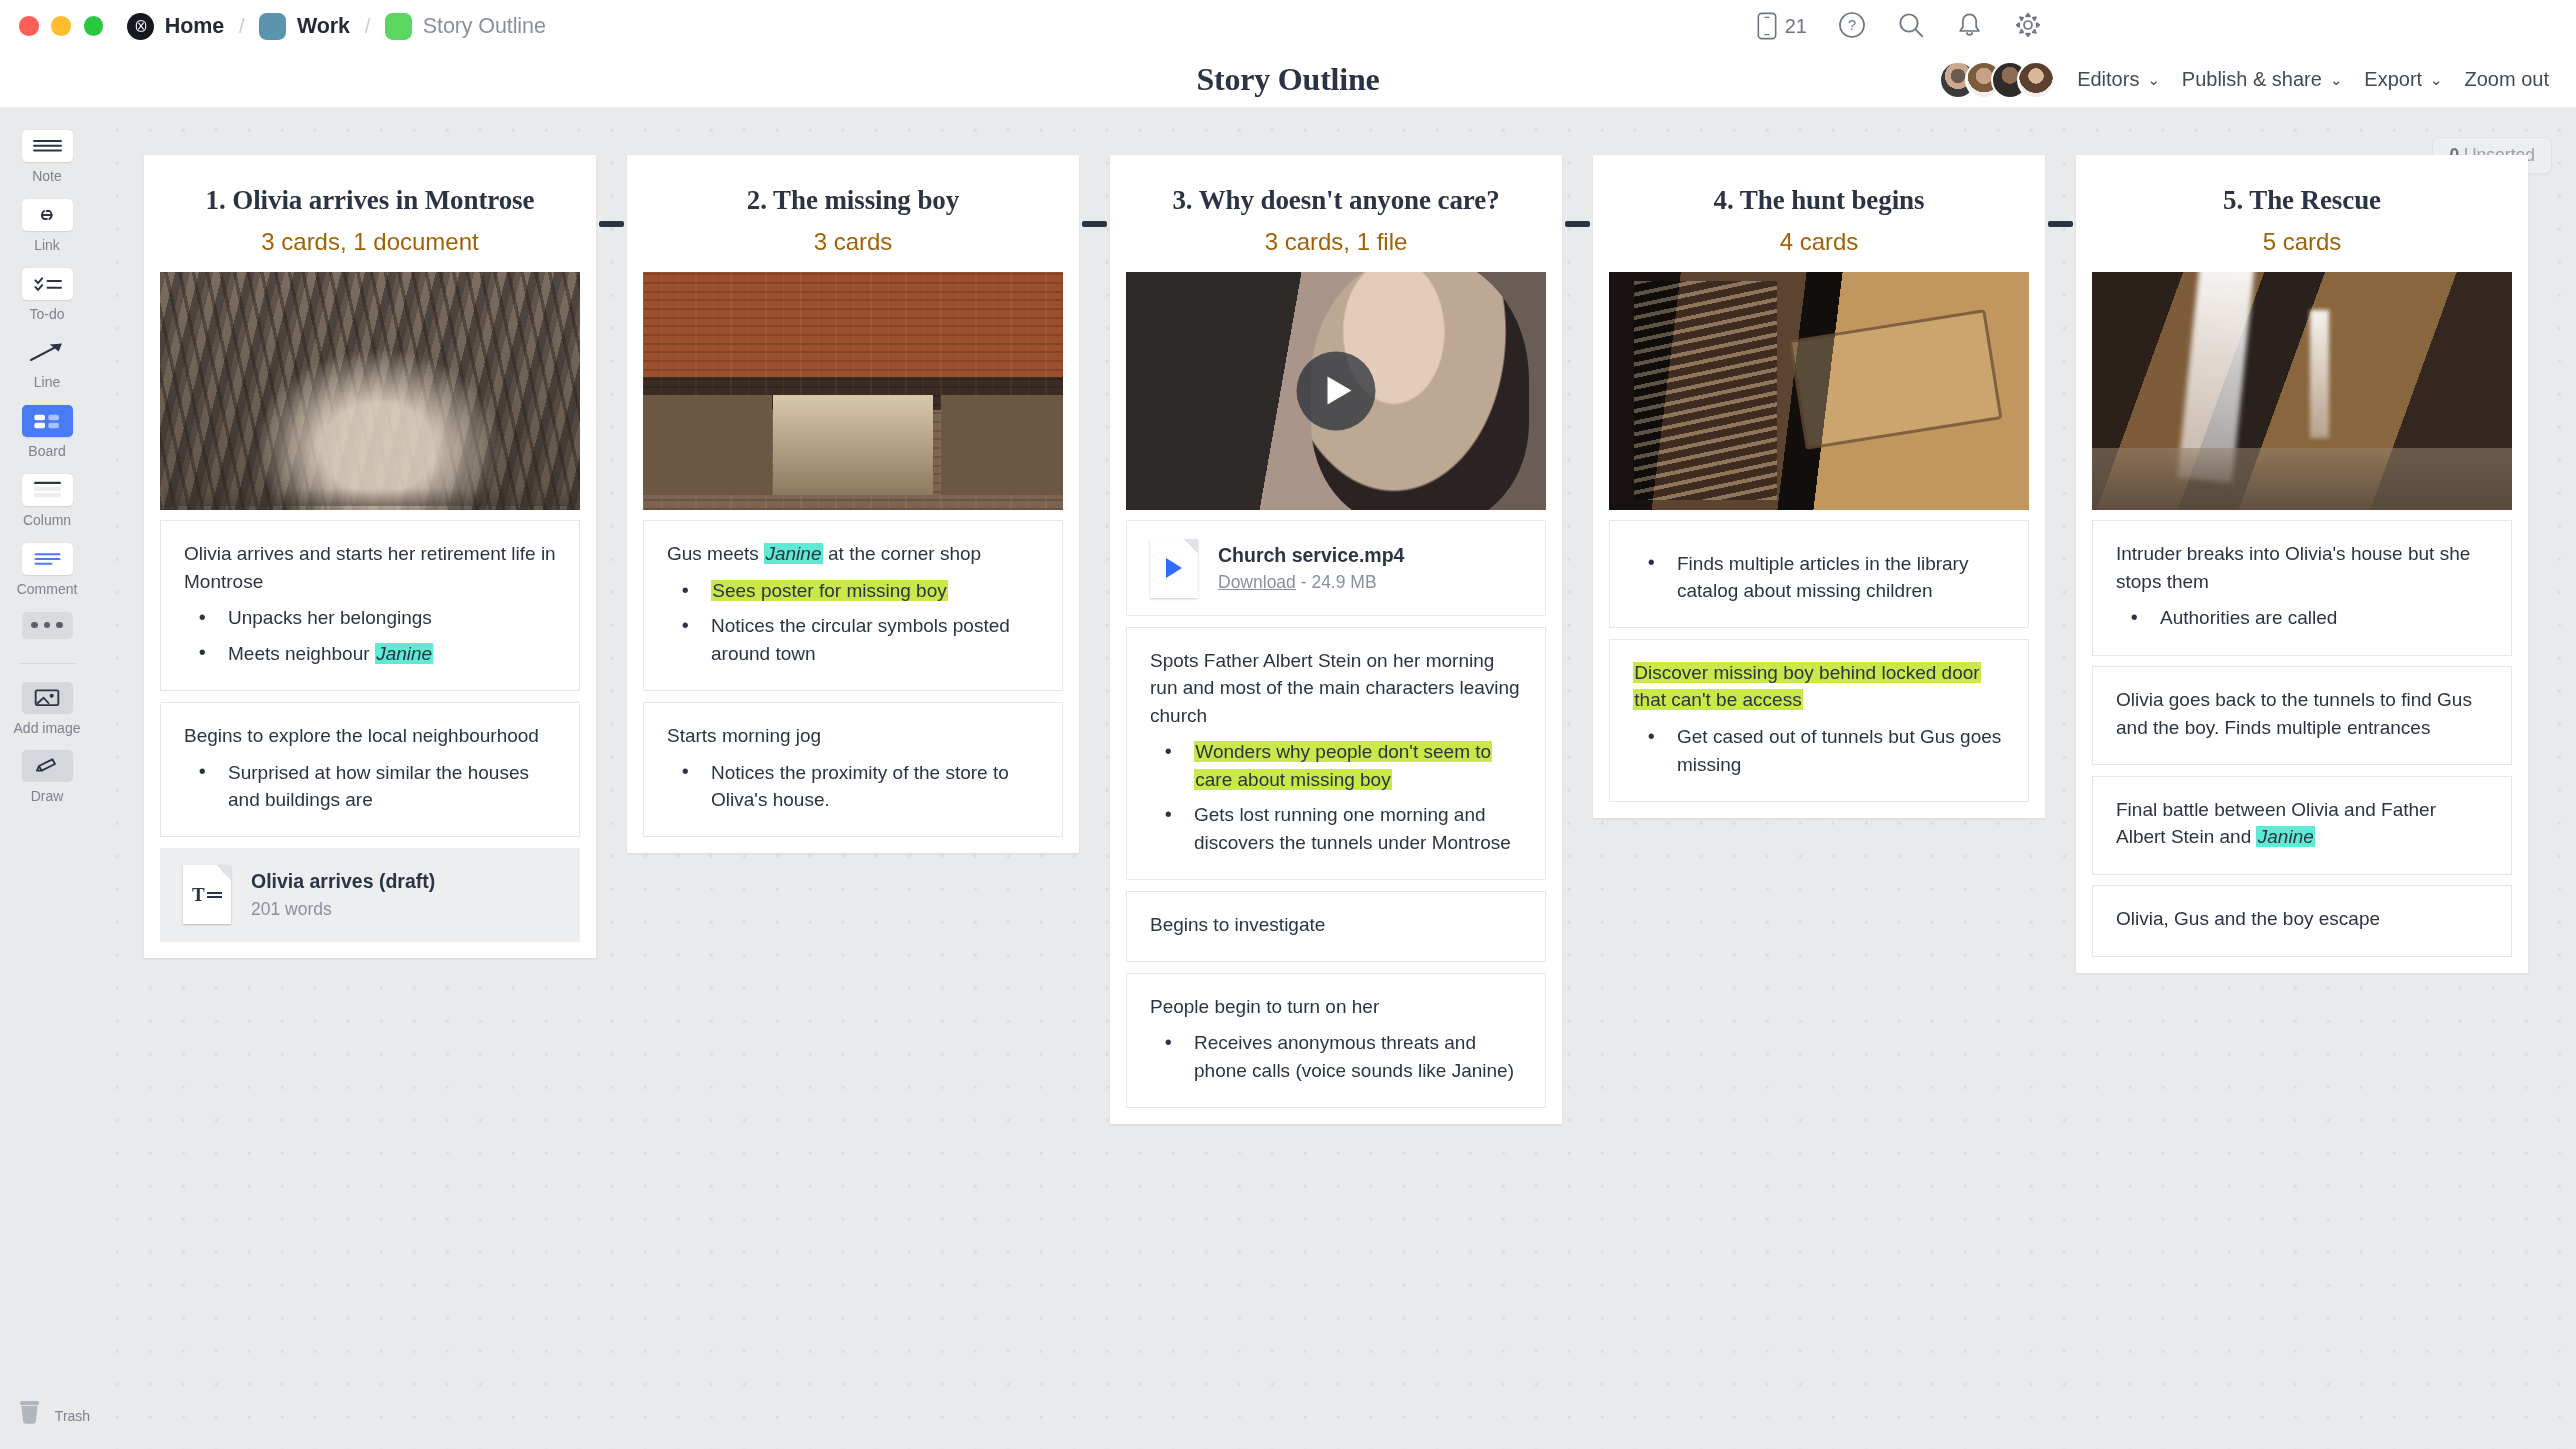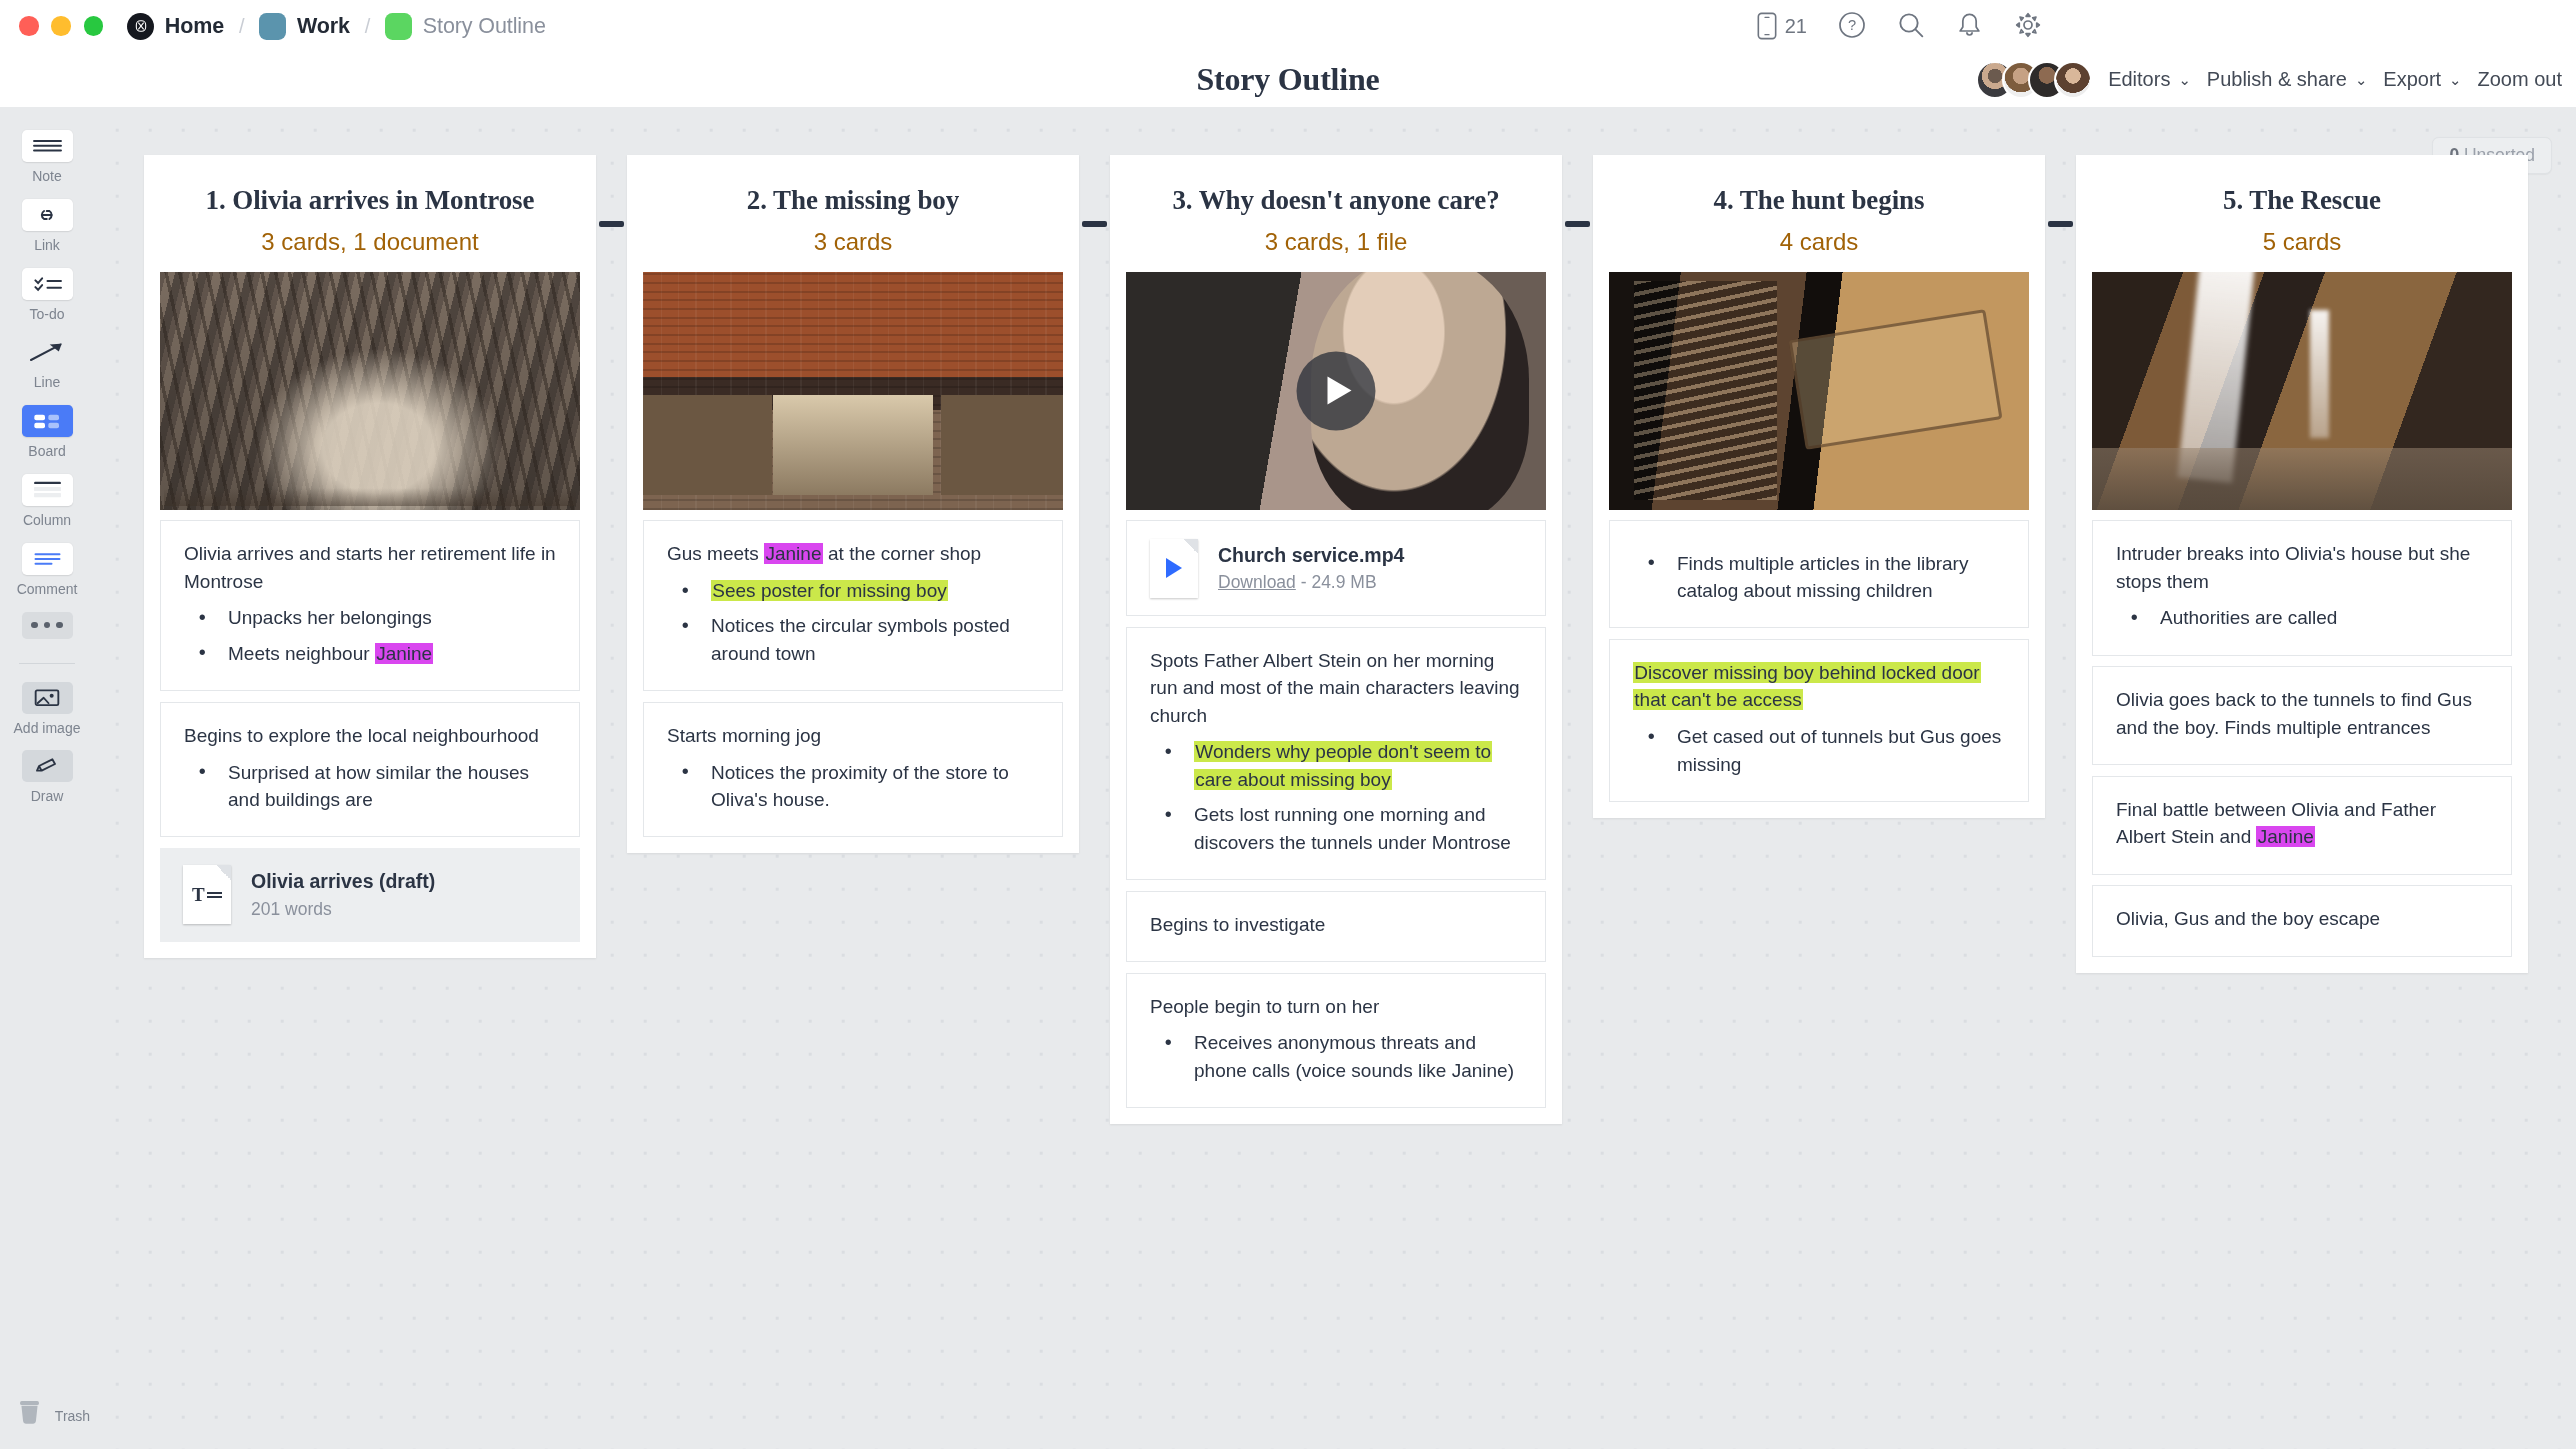--- a/index.html
+++ b/index.html
@@ -51,22 +51,22 @@
   .toolbar {
     position: absolute; top: 52px; left: 0; width: 2576px; height: 55px;
     display: flex; align-items: center; background: #ffffff;
   }
   .doc-title {
     position: absolute; left: 0; right: 0; text-align: center;
     font-family: "Liberation Serif", serif;
     font-size: 32px; font-weight: 700; color: #2b3444; letter-spacing: -0.2px;
   }
   .tb2-right {
-    margin-left: auto; display: flex; align-items: center; gap: 16px;
-    padding-right: 14px; z-index: 2;
+    margin-left: auto; display: flex; align-items: center; gap: 22px;
+    padding-right: 27px; z-index: 2;
   }
   .avatars { display: flex; align-items: center; }
   .av {
     width: 38px; height: 38px; border-radius: 50%;
     border: 2px solid #ffffff; margin-left: -12px; overflow: hidden;
     background: #b9bec7;
   }
   .av:first-child { margin-left: 0; }
   .av.a1 { background: radial-gradient(circle at 50% 38%, #6b5a4e 0 26%, #caa98e 27% 48%, #3a3a3e 49% 100%); }
   .av.a2 { background: radial-gradient(circle at 50% 38%, #c6a184 0 30%, #7d5c3d 31% 60%, #efefef 61% 100%); }
@@ -239,21 +239,21 @@
   }
   .card ul { list-style: none; margin-top: 9.4px; }
   .card li {
     font-size: 19px; line-height: 1.44; color: #2b3444;
     position: relative; padding-left: 44px; margin-top: 8px;
   }
   .card li::before {
     content: "\2022"; position: absolute; left: 14.8px; top: -1.3px;
     font-size: 20px; color: #2b3444;
   }
-  mark.pink { background: #d946ef; color: #2b3444; padding: 0 1.3px; }
+  mark.pink { background: #5eead4; color: #2b3444; padding: 0 1.3px; font-style: italic; }
   mark.lime { background: #cbe84a; color: #2b3444; padding: 0 1.3px; box-decoration-break: clone; -webkit-box-decoration-break: clone; }
 
   
   .attach {
     display: flex; align-items: center; gap: 20px;
     background: #eceef0; margin-top: 10.7px; padding: 17.5px 23px;
   }
   .attach.filecard { background: #ffffff; border: 1.3px solid #e4e7ea; }
   .file-ico {
     width: 48px; height: 59px; background: #ffffff; position: relative; flex: 0 0 auto;

